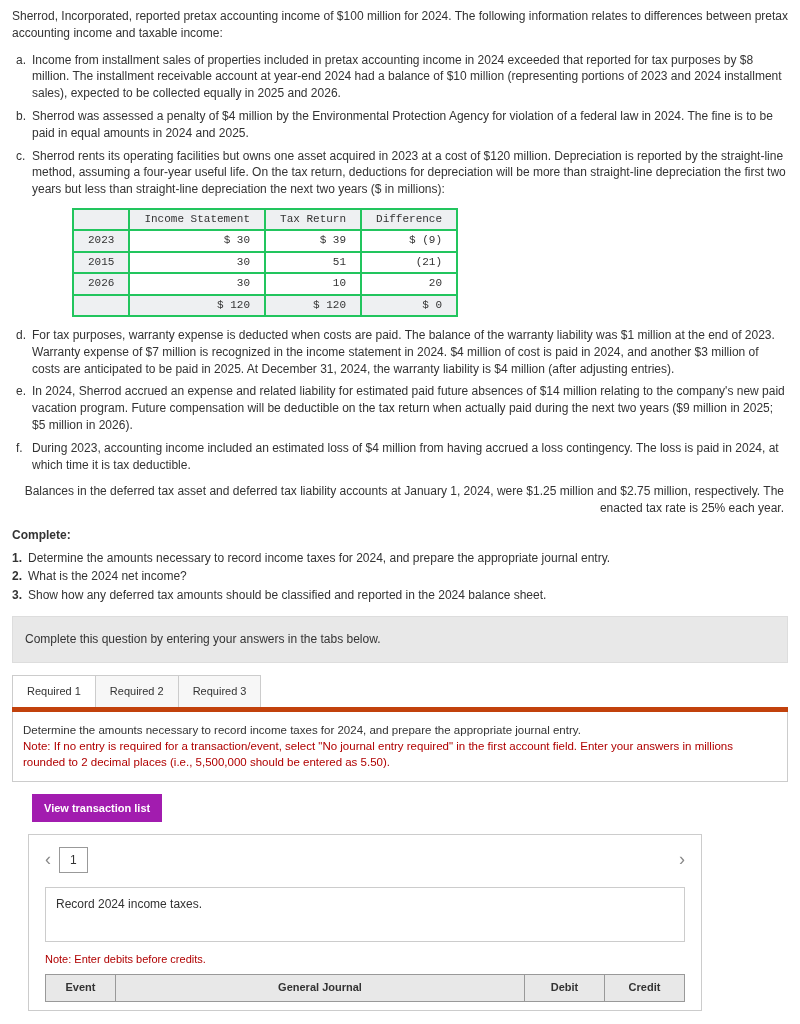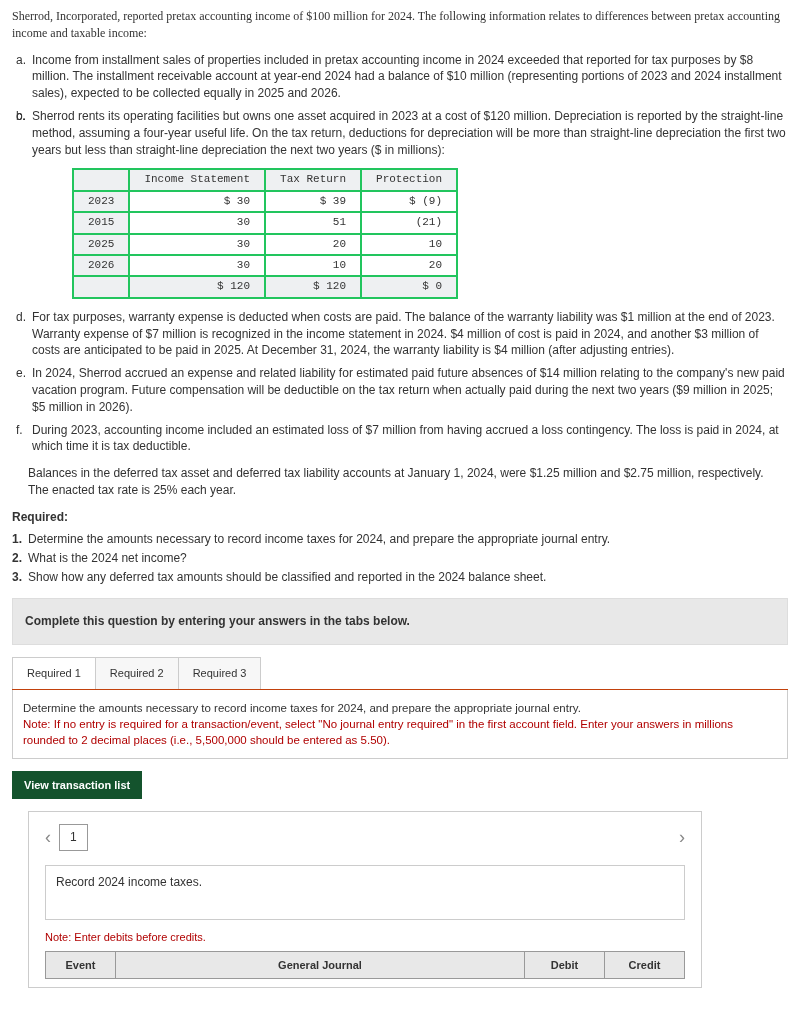--- a/index.html
+++ b/index.html
@@ -4,21 +4,21 @@
 <style>
   body {
     font-family: Arial, sans-serif;
     font-size: 12px;
     color: #333;
     margin: 0;
     padding: 8px 12px;
     width: 776px;
     line-height: 1.4;
   }
-  .intro { margin-bottom: 10px; font-family: Liberation Serif, serif; }
+  .intro { margin-bottom: 10px; }
   ol.lettered {
     list-style: none;
     padding-left: 20px;
     margin: 8px 0;
   }
   ol.lettered li {
     margin-bottom: 6px;
     position: relative;
   }
   ol.lettered li .letter {
@@ -37,39 +37,39 @@
     text-align: right;
     background: #fff;
   }
   .dep-table th {
     background: #eef0f2;
     font-weight: normal;
     text-align: center;
   }
   .dep-table td.year { background:#eef0f2;margin-left:39px; }
   .dep-table tr.total td { background:#eef0f2; }
-  .balances { margin: 10px 16px; }
+  .balances { margin: 10px 4px; text-align: right; }
   .required-h { font-weight: bold; margin-top: 8px; }
   ol.numbered {
     list-style: none;
     padding-left: 16px;
     margin: 6px 0 12px 0;
   }
   ol.numbered li { margin-bottom: 2px; position: relative; }
   ol.numbered li .num { position:absolute; left:-16px; font-weight:bold; }
   .tabs-instruction {
     background: #e8e8e8;
     padding: 14px 12px;
-    font-weight: bold;
+    font-weight: normal;
     margin-bottom: 12px;
     border: 1px solid #ddd;
   }
   .tabs {
     display: flex;
-    border-bottom: 1px solid #c2410c;
+    border-bottom: 5px solid #c2410c;
   }
   .tab {
     padding: 8px 14px;
     border: 1px solid #ccc;
     border-bottom: none;
     background: #f7f7f7;
     font-size: 11px;
     margin-right: -1px;
     cursor: pointer;
   }
@@ -79,28 +79,29 @@
   }
   .tab-panel {
     border: 1px solid #ccc;
     border-top: none;
     padding: 10px;
     font-size: 11.5px;
     margin-bottom: 12px;
   }
   .note-red { color: #b00000; }
   .view-btn {
-    background: #14532d;
+    background: #a21caf;
     color: #fff;
     border: none;
     padding: 8px 12px;
     font-size: 11px;
     font-weight: bold;
     cursor: pointer;
     margin-bottom: 12px;
+    margin-left: 20px;
   }
   .je-worksheet {
     border: 1px solid #ccc;
     padding: 12px 16px 8px 16px;
     margin-left: 16px;
     width: 640px;
   }
   .je-title {
     font-family: Georgia, serif;
     font-size: 17px;
@@ -153,74 +154,68 @@
 </style>
 </head>
 <body>
 
 
 
 <div class="intro">Sherrod, Incorporated, reported pretax accounting income of $100 million for 2024. The following information relates to differences between pretax accounting income and taxable income:</div>
 
 <ol class="lettered">
   <li><span class="letter">a.</span><span>Income from installment sales of properties included in pretax accounting income in 2024 exceeded that reported for tax purposes by $8 million. The installment receivable account at year-end 2024 had a balance of $10 million (representing portions of 2023 and 2024 installment sales), expected to be collected equally in 2025 and 2026.</span></li>
-  <li><span class="letter">b.</span></li>
+  <li><span class="letter">b.</span><span>Sherrod was assessed a penalty of $4 million by the Environmental Protection Agency for violation of a federal law in 2024. The fine is to be paid in equal amounts in 2024 and 2025.</span></li>
   <li><span class="letter">c.</span><span>Sherrod rents its operating facilities but owns one asset acquired in 2023 at a cost of $120 million. Depreciation is reported by the straight-line method, assuming a four-year useful life. On the tax return, deductions for depreciation will be more than straight-line depreciation the first two years but less than straight-line depreciation the next two years ($ in millions):</span></li>
 </ol>
 
 <table class="dep-table">
   <tbody>
       <tr>
     <th></th>
     <th>Income Statement</th>
     <th>Tax Return</th>
-    <th>Protection</th>
+    <th>Difference</th>
   </tr>
   <tr>
     <td class="year">2023</td>
     <td>$ 30</td>
     <td>$ 39</td>
     <td>$ (9)</td>
   </tr>
   <tr>
     <td class="year">2015</td>
     <td>30</td>
     <td>51</td>
     <td>(21)</td>
   </tr>
   <tr>
-    <td class="year">2025</td>
-    <td>30</td>
-    <td>20</td>
-    <td>10</td>
-  </tr>
-  <tr>
     <td class="year">2026</td>
     <td>30</td>
     <td>10</td>
     <td>20</td>
   </tr>
   <tr class="total">
     <td class="year"></td>
     <td>$ 120</td>
     <td>$ 120</td>
     <td>$ 0</td>
   </tr>
 </tbody>
   </table>
 
 <ol class="lettered">
   <li><span class="letter">d.</span><span>For tax purposes, warranty expense is deducted when costs are paid. The balance of the warranty liability was $1 million at the end of 2023. Warranty expense of $7 million is recognized in the income statement in 2024. $4 million of cost is paid in 2024, and another $3 million of costs are anticipated to be paid in 2025. At December 31, 2024, the warranty liability is $4 million (after adjusting entries).</span></li>
   <li><span class="letter">e.</span><span>In 2024, Sherrod accrued an expense and related liability for estimated paid future absences of $14 million relating to the company's new paid vacation program. Future compensation will be deductible on the tax return when actually paid during the next two years ($9 million in 2025; $5 million in 2026).</span></li>
-  <li><span class="letter">f.</span><span>During 2023, accounting income included an estimated loss of $7 million from having accrued a loss contingency. The loss is paid in 2024, at which time it is tax deductible.</span></li>
+  <li><span class="letter">f.</span><span>During 2023, accounting income included an estimated loss of $4 million from having accrued a loss contingency. The loss is paid in 2024, at which time it is tax deductible.</span></li>
 </ol>
 
 <div class="balances">Balances in the deferred tax asset and deferred tax liability accounts at January 1, 2024, were $1.25 million and $2.75 million, respectively. The enacted tax rate is 25% each year.</div>
 
-<div class="required-h">Required:</div>
+<div class="required-h">Complete:</div>
 <ol class="numbered">
   <li><span class="num">1.</span><span>Determine the amounts necessary to record income taxes for 2024, and prepare the appropriate journal entry.</span></li>
   <li><span class="num">2.</span><span>What is the 2024 net income?</span></li>
   <li><span class="num">3.</span><span>Show how any deferred tax amounts should be classified and reported in the 2024 balance sheet.</span></li>
 </ol>
 
 <div class="tabs-instruction">Complete this question by entering your answers in the tabs below.</div>
 
 <div class="tabs">
   <div class="tab active">Required 1</div>

